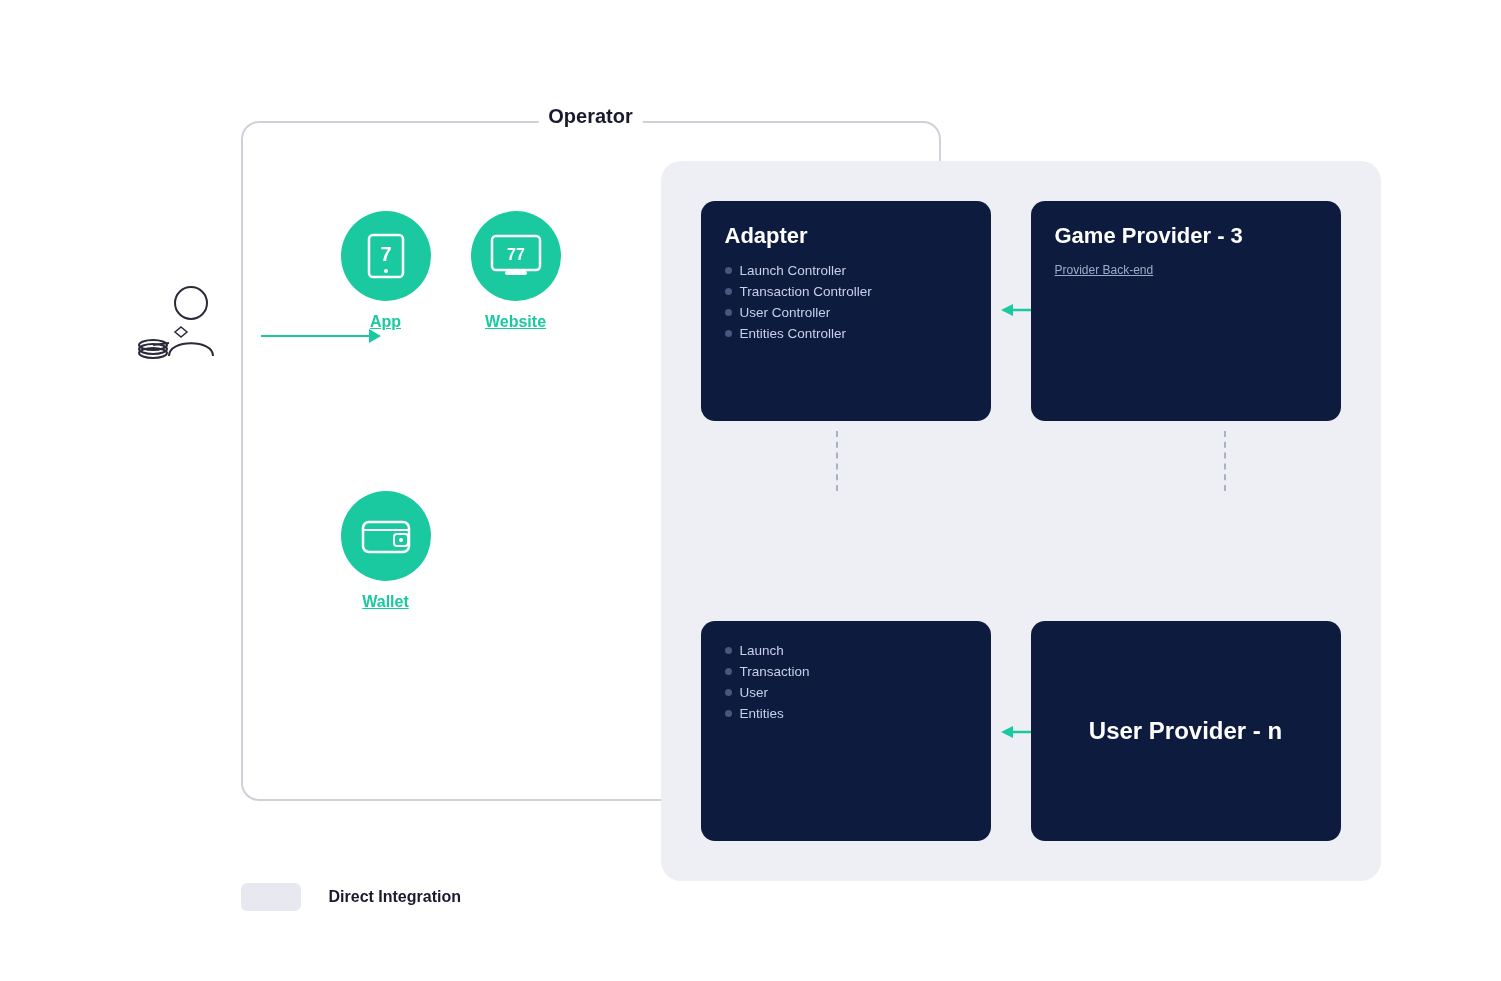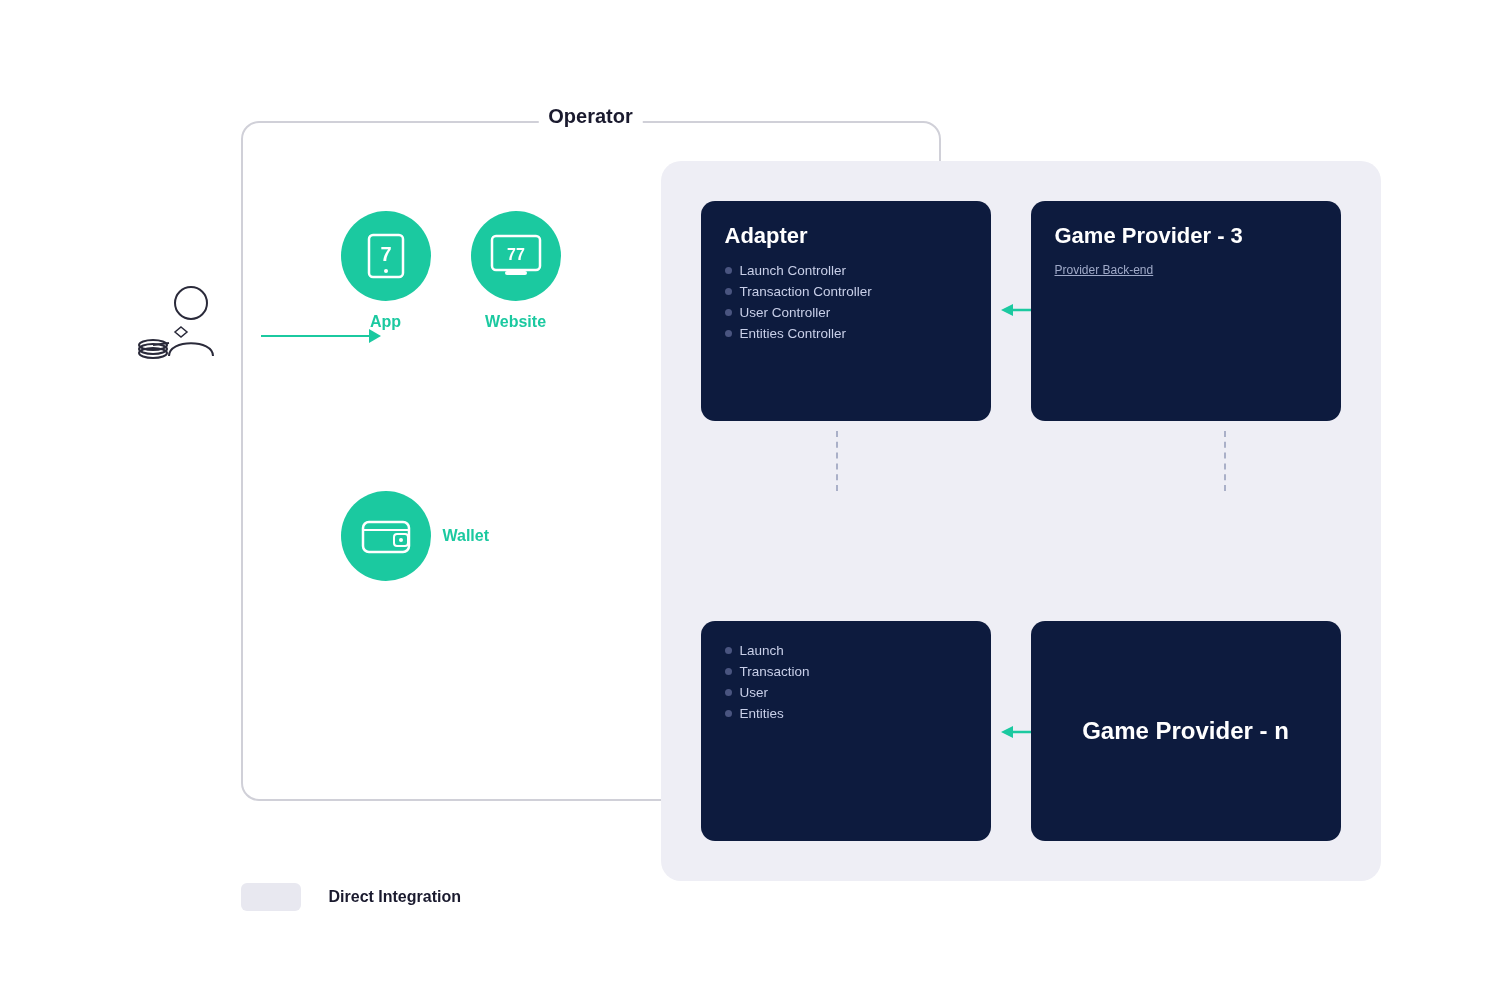--- a/index.html
+++ b/index.html
@@ -116,28 +116,30 @@
       border-radius: 50%;
       background: #1bc9a0;
       display: flex;
       align-items: center;
       justify-content: center;
     }
     .icon-label {
       font-size: 16px;
       font-weight: 600;
       color: #1bc9a0;
+      text-decoration: underline;
     }
 
     
     .wallet-area {
       position: absolute;
       top: 430px;
       left: 240px;
       display: flex;
+      flex-direction: column;
       align-items: center;
       gap: 12px;
     }
 
     
     .provider-area {
       position: absolute;
       top: 100px;
       left: 560px;
       width: 720px;
@@ -405,21 +407,21 @@
 
     <div style="position:absolute; bottom:135px; left:340px; display:flex; align-items:center;">
       <svg width="70" height="28" viewBox="0 0 70 28">
         <polygon points="0,14 12,8 12,20" fill="#1bc9a0"></polygon>
         <line x1="12" y1="14" x2="58" y2="14" stroke="#1bc9a0" stroke-width="2.5"></line>
         <polygon points="70,14 58,8 58,20" fill="#1bc9a0"></polygon>
       </svg>
     </div>
 
     <div class="game-provider-n-box">
-      <div class="game-provider-n-title">Game Provider - n</div>
+      <div class="game-provider-n-title">User Provider - n</div>
     </div>
 
   </div>
 
   <div class="legend">
     <div class="legend-box"></div>
     <span class="legend-label">Direct Integration</span>
   </div>
 
 </div>

